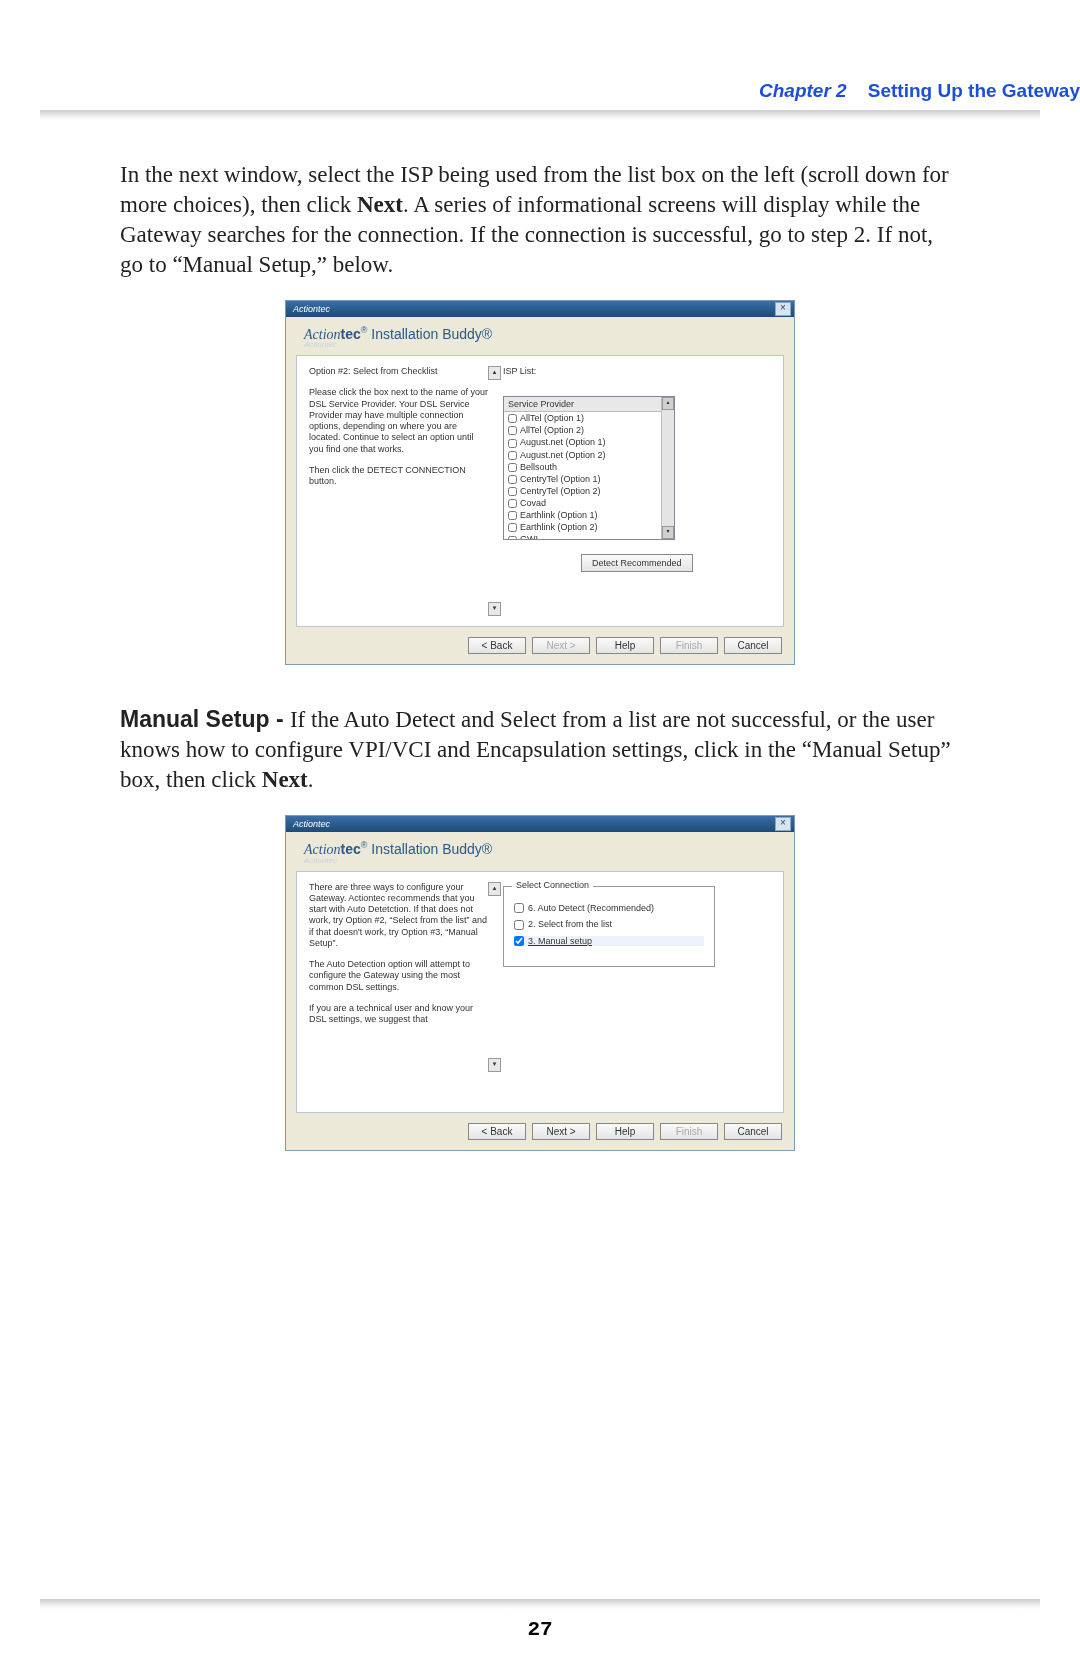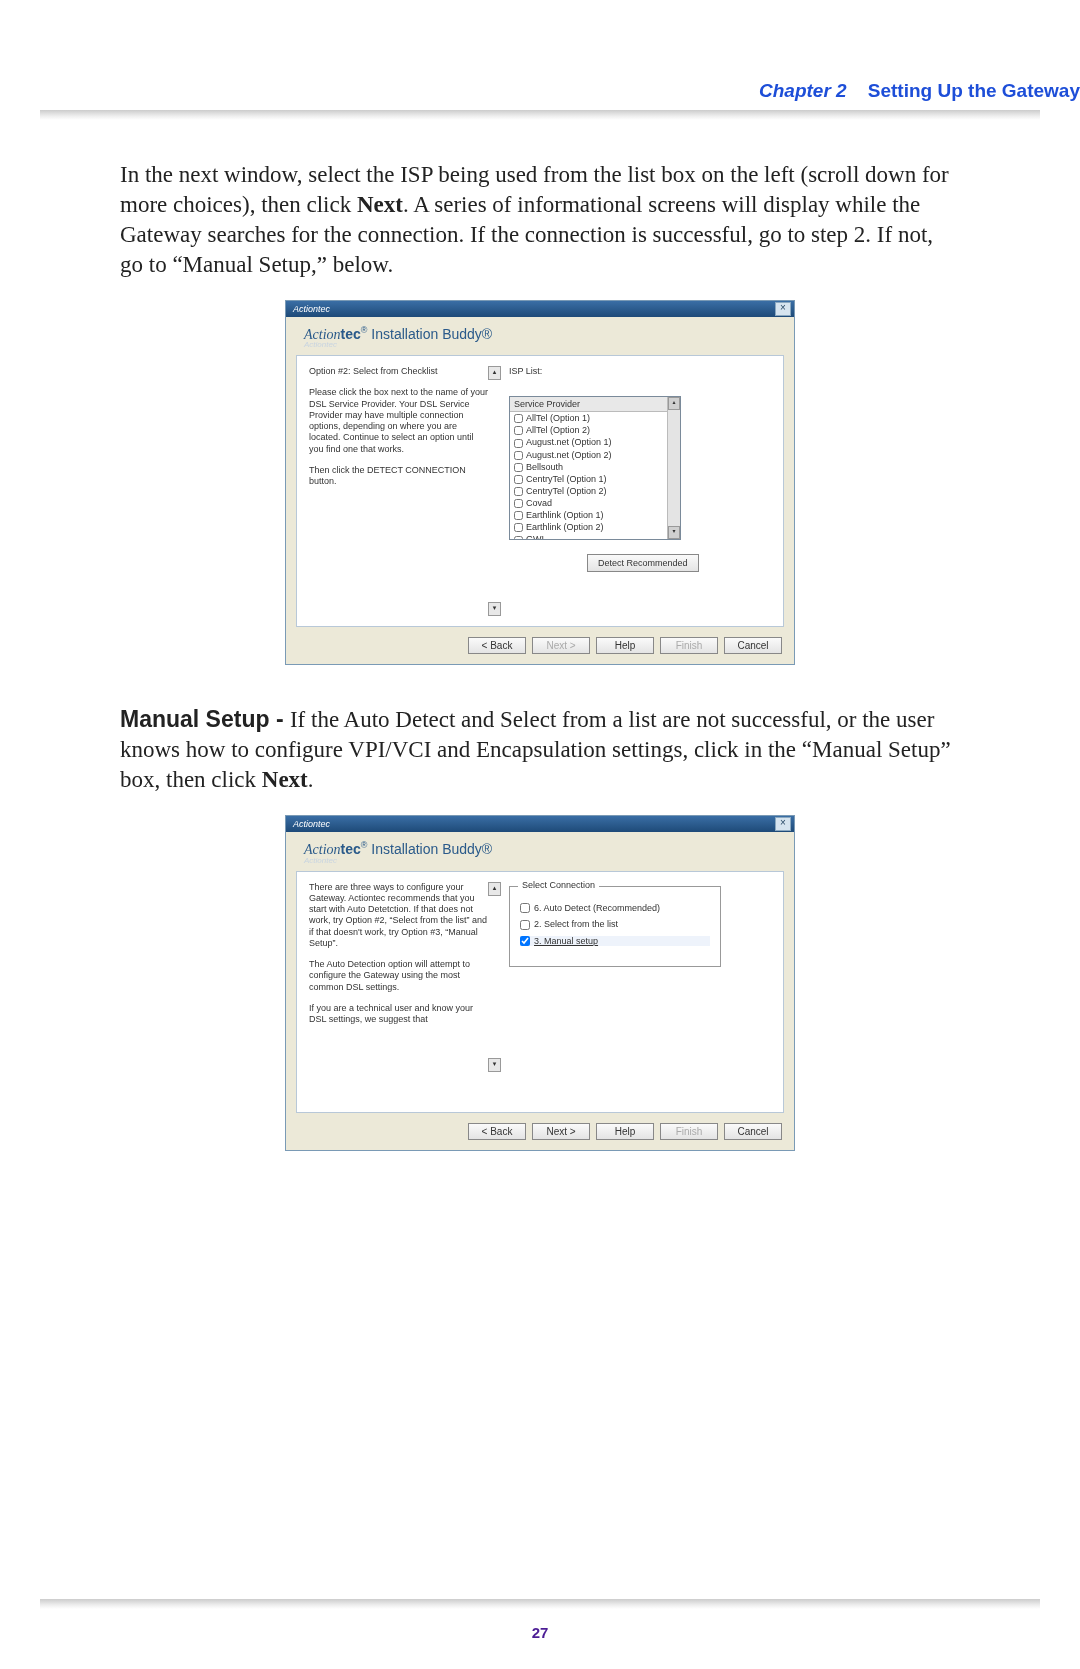--- a/index.html
+++ b/index.html
@@ -45,24 +45,24 @@
   .ms-label {
     font-family: Helvetica, Arial, sans-serif;
     font-weight: bold;
     margin-top: 13px;
   }
   .page-num {
     position: absolute;
     bottom: 28px;
     left: 0; right: 0;
     text-align: center;
-    font-family: Liberation Sans, sans-serif;
+    font-family: Liberation Mono, monospace;
     font-weight: bold;
-    font-size: 15px;
-    color: #4c1d95;
+    font-size: 21px;
+    color: #000000;
   }
   .bottom-rule {
     position: absolute;
     bottom: 60px;
     left: 40px; right: 40px;
     height: 10px;
     background: linear-gradient(to bottom, #ccc 0%, #eee 60%, #fff 100%);
   }
 
   
@@ -122,21 +122,21 @@
     font-style: italic;
   }
   .content-area {
     background: #fff;
     border: 1px solid #b8c8d8;
     margin: 6px 10px 10px 10px;
     min-height: 250px;
     position: relative;
     padding: 10px 12px;
     display: flex;
-    gap: 20px;
+    gap: 14px;
   }
   .left-col {
     width: 180px;
     font-size: 9px;
     color: #333;
     position: relative;
   }
   .left-col .hdr {
     margin-bottom: 10px;
   }

